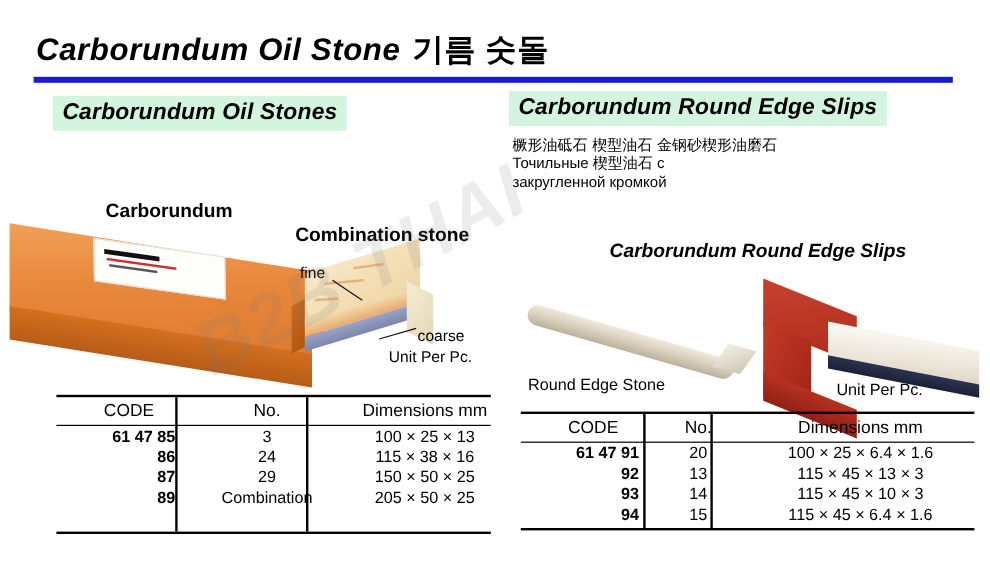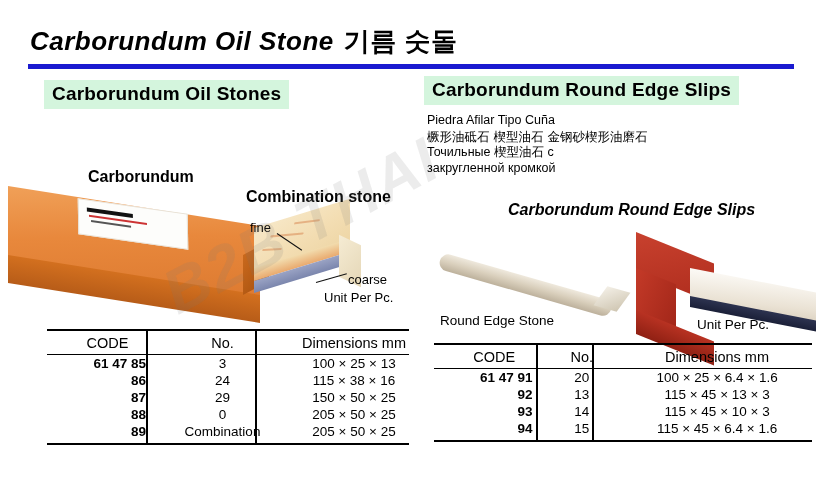--- a/index.html
+++ b/index.html
@@ -21,21 +21,21 @@
   }
   .main-title .kr{font-style:normal;font-weight:bold;margin-left:10px;}
   .title-rule{
     position:absolute;left:28px;top:64px;width:766px;height:5px;
     background:#1a1ad0;
   }
 
   .band{
     display:inline-block;
     background:#d4f5dd;
-    font-size:19px;font-weight:bold;
+    font-size:19px;font-weight:bold;font-style:italic;
     padding:3px 8px 4px 8px;
     white-space:nowrap;
     letter-spacing:.2px;
   }
   .band-wrap{position:absolute;}
 
   .subs{position:absolute;font-size:12.5px;line-height:15px;white-space:nowrap;}
   .subs div{margin-bottom:1px;}
   .cjk{font-family:"DejaVu Sans",sans-serif;}
 
@@ -233,38 +233,32 @@
           <td class="t-cell c-code" style="width: 99px;">86</td>
           <td class="t-cell c-no" style="width: 109px;">24</td>
           <td class="t-cell c-dim" style="width: 154px;">115 × 38 × 16</td>
         </tr>
         <tr>
           <td class="t-cell c-code" style="width: 99px;">87</td>
           <td class="t-cell c-no" style="width: 109px;">29</td>
           <td class="t-cell c-dim" style="width: 154px;">150 × 50 × 25</td>
         </tr>
         <tr>
-          <td class="t-cell c-code" style="width: 99px;">88</td>
-          <td class="t-cell c-no" style="width: 109px;">0</td>
-          <td class="t-cell c-dim" style="width: 154px;">205 × 50 × 25</td>
-        </tr>
-        <tr>
           <td class="t-cell c-code" style="width: 99px;">89</td>
           <td class="t-cell c-no" style="width: 109px;">Combination</td>
           <td class="t-cell c-dim" style="width: 154px;">205 × 50 × 25</td>
         </tr>
       </tbody>
   </table>
 
   <div class="band-wrap" style="left:424px;top:76px;">
     <span class="band">Carborundum Round Edge Slips</span>
   </div>
 
   <div class="subs" style="left:427px;top:113px;">
-    <div>Piedra Afilar Tipo Cuña</div>
     <div class="cjk">橛形油砥石    楔型油石  金钢砂楔形油磨石</div>
     <div>Точильные 楔型油石 с</div>
     <div>закругленной кромкой</div>
   </div>
 
   <div class="fig-label" style="left:508px;top:201px;font-size:16px;font-style:italic;">Carborundum Round Edge Slips</div>
 
   <div class="res"></div>
   <div class="res-tip"></div>
 

